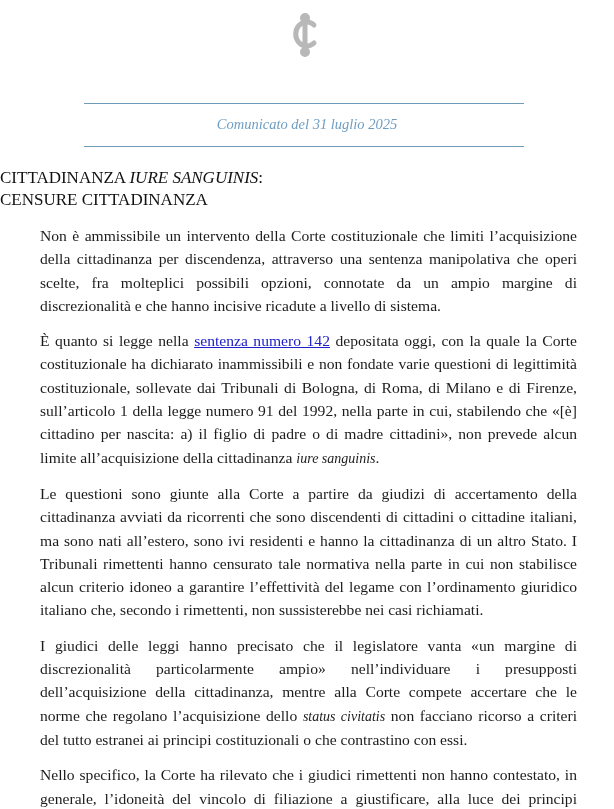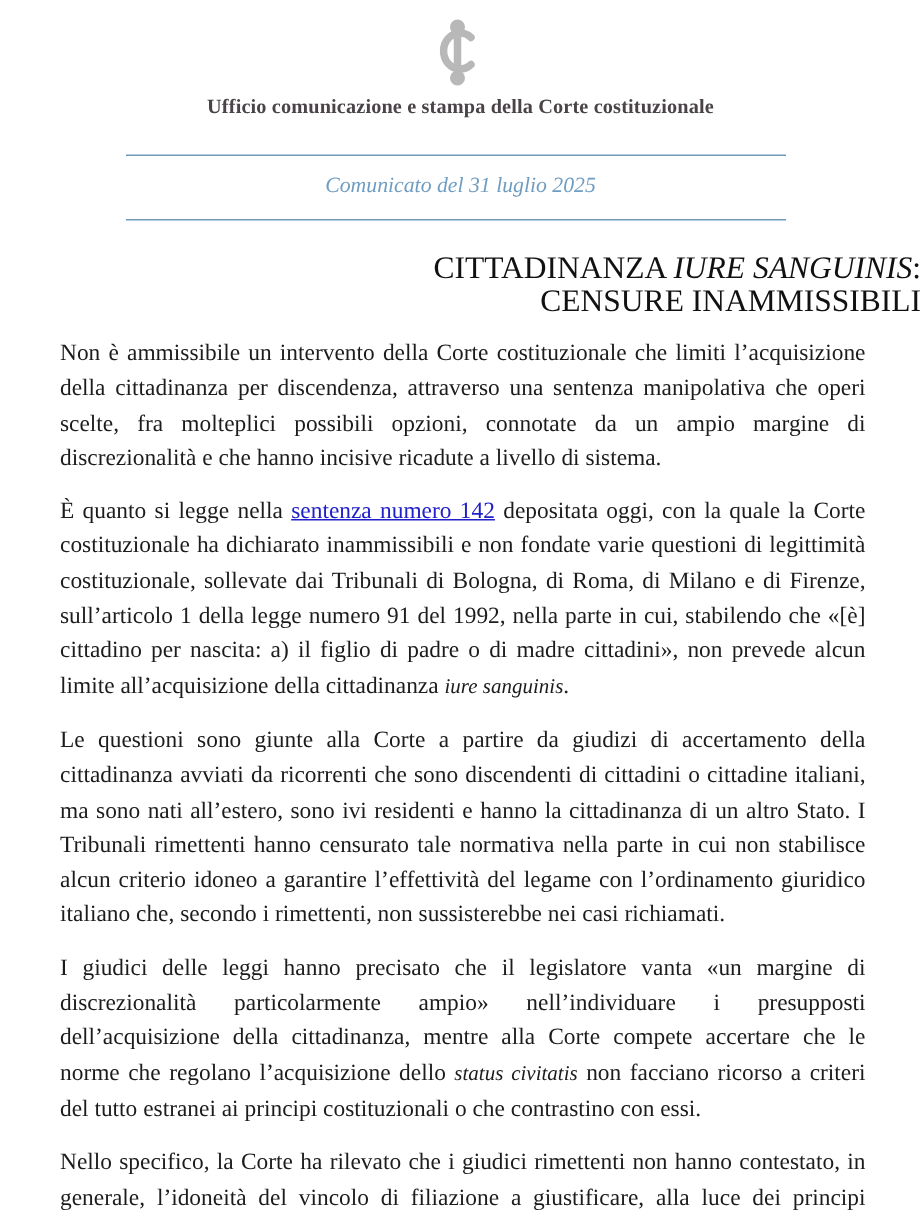--- a/index.html
+++ b/index.html
@@ -56,22 +56,22 @@
       text-align: center;
       font-size: 14.5px;
       font-style: italic;
       color: #6f9dc2;
     }
     .title {
       position: absolute;
       left: 0;
       width: 614px;
       top: 167px;
-      text-align: right;
-      font-size: 21px;
+      text-align: left;
+      font-size: 17px;
       line-height: 22px;
       color: #111;
     }
     .body {
       position: absolute;
       left: 40px;
       width: 537px;
       top: 224px;
       font-size: 15.6px;
       line-height: 23.3px;
@@ -96,29 +96,28 @@
 
   <svg class="logo" viewBox="0 0 36 46">
     <g fill="none" stroke="#b8b8b8" stroke-width="5" stroke-linecap="round">
       <path d="M27 13 A11 12 0 1 0 27 31"></path>
       <path d="M18 4 L18 42"></path>
       <circle cx="18" cy="6" r="3.5" stroke-width="3"></circle>
       <circle cx="18" cy="40" r="3.5" stroke-width="3"></circle>
     </g>
   </svg>
 
-  <div class="office">Ufficio comunicazione e stampa della Corte costituzionale</div>
 
   <div class="rule top"></div>
   <div class="date">Comunicato del 31 luglio 2025</div>
   <div class="rule bottom"></div>
 
   <div class="title">
     <div><span>CITTADINANZA </span><em>IURE SANGUINIS</em><span>:</span></div>
-    <div>CENSURE INAMMISSIBILI</div>
+    <div>CENSURE CITTADINANZA</div>
   </div>
 
   <div class="body">
     <p>Non è ammissibile un intervento della Corte costituzionale che limiti l’acquisizione della cittadinanza per discendenza, attraverso una sentenza manipolativa che operi scelte, fra molteplici possibili opzioni, connotate da un ampio margine di discrezionalità e che hanno incisive ricadute a livello di sistema.</p>
     <p><span>È quanto si legge nella </span><a href="#">sentenza numero 142</a><span> depositata oggi, con la quale la Corte costituzionale ha dichiarato inammissibili e non fondate varie questioni di legittimità costituzionale, sollevate dai Tribunali di Bologna, di Roma, di Milano e di Firenze, sull’articolo 1 della legge numero 91 del 1992, nella parte in cui, stabilendo che «[è] cittadino per nascita: a) il figlio di padre o di madre cittadini», non prevede alcun limite all’acquisizione della cittadinanza </span><em>iure sanguinis</em><span>.</span></p>
     <p>Le questioni sono giunte alla Corte a partire da giudizi di accertamento della cittadinanza avviati da ricorrenti che sono discendenti di cittadini o cittadine italiani, ma sono nati all’estero, sono ivi residenti e hanno la cittadinanza di un altro Stato. I Tribunali rimettenti hanno censurato tale normativa nella parte in cui non stabilisce alcun criterio idoneo a garantire l’effettività del legame con l’ordinamento giuridico italiano che, secondo i rimettenti, non sussisterebbe nei casi richiamati.</p>
     <p><span>I giudici delle leggi hanno precisato che il legislatore vanta «un margine di discrezionalità particolarmente ampio» nell’individuare i presupposti dell’acquisizione della cittadinanza, mentre alla Corte compete accertare che le norme che regolano l’acquisizione dello </span><em>status civitatis</em><span> non facciano ricorso a criteri del tutto estranei ai principi costituzionali o che contrastino con essi.</span></p>
     <p>Nello specifico, la Corte ha rilevato che i giudici rimettenti non hanno contestato, in generale, l’idoneità del vincolo di filiazione a giustificare, alla luce dei principi costituzionali, l’acquisizione della cittadinanza. Viceversa, essi hanno posto in dubbio</p>
   </div>
 

